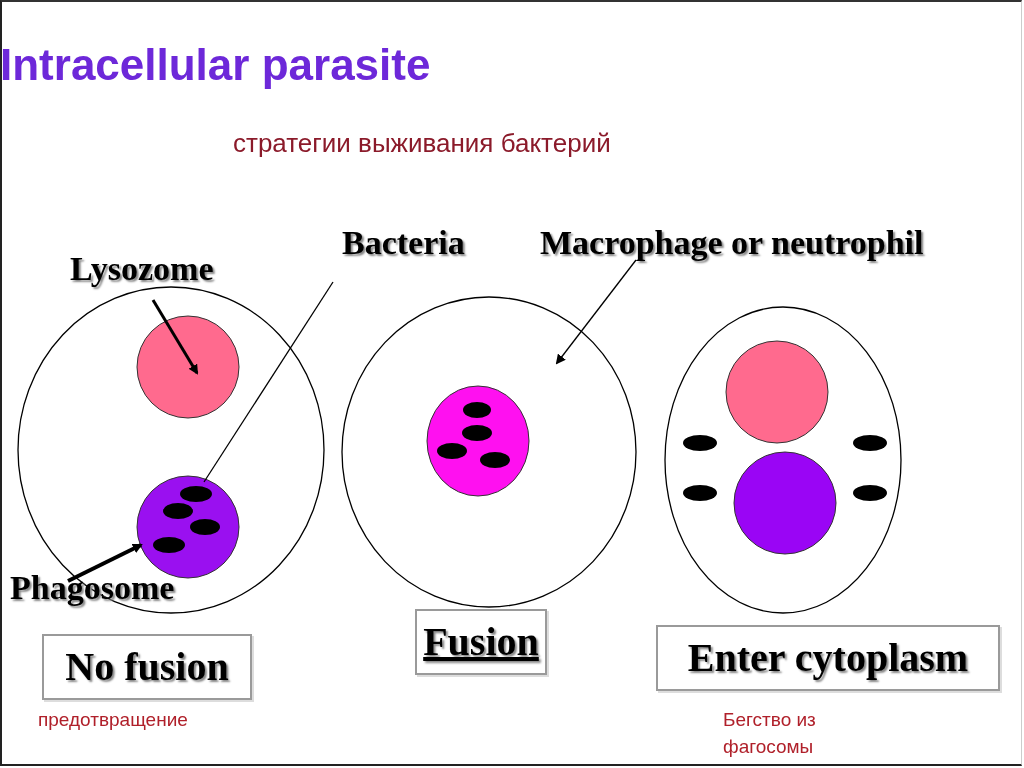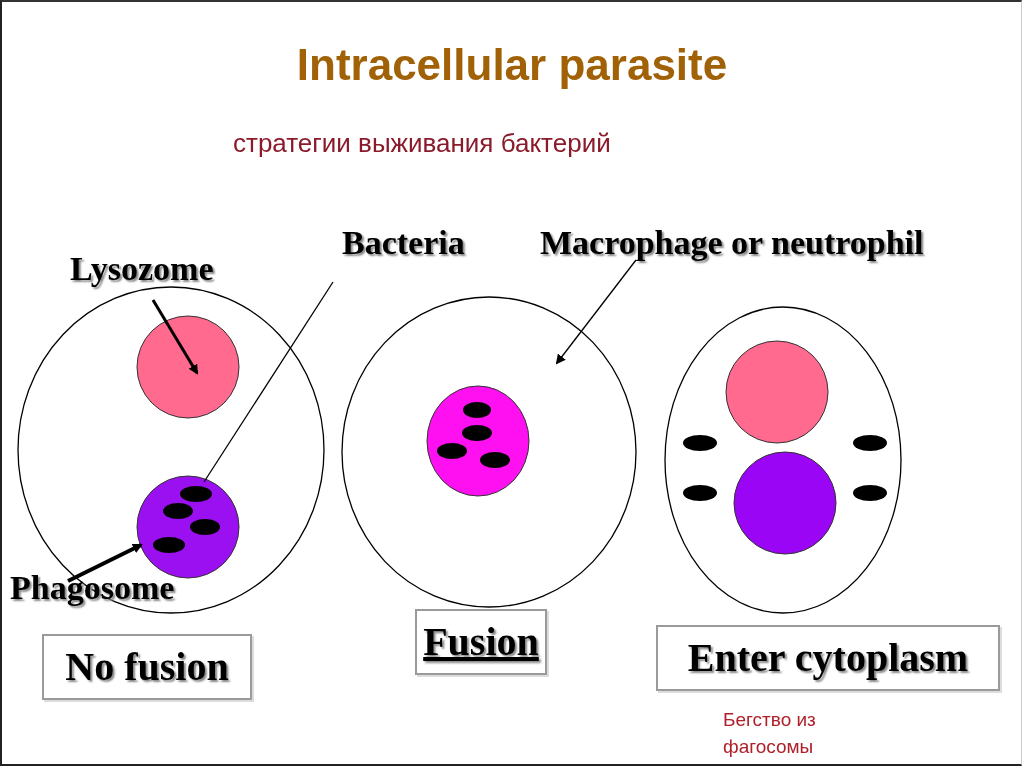--- a/index.html
+++ b/index.html
@@ -8,23 +8,23 @@
     background: #ffffff; position: relative;
     font-family: "Liberation Serif", serif;
   }
   .slide-frame {
     position: absolute; left: 0; top: 0; width: 1022px; height: 766px;
     border-left: 2px solid #222; border-top: 2px solid #333;
     border-bottom: 2px solid #222; border-right: 1px solid #ccc;
     box-sizing: border-box;
   }
   .title {
-    position: absolute; left: 0; width: 1024px; top: 40px; text-align: center;
+    position: absolute; left: 0; width: 1024px; top: 40px; 
     font-family: "Liberation Sans", sans-serif; font-weight: bold;
-    font-size: 44px; color: #a16207; letter-spacing: 0px;
+    font-size: 44px; color: #6d28d9; letter-spacing: 0px;
   }
   .subtitle {
     position: absolute; left: 233px; top: 128px;
     font-family: "Liberation Sans", sans-serif; font-size: 26px; color: #8b1a2a;
   }
   .lbl {
     position: absolute; font-family: "Liberation Serif", serif; font-weight: bold;
     color: #000; text-shadow: 2px 2px 2px #888; white-space: nowrap;
   }
   .box {
@@ -99,19 +99,20 @@
   <span>No fusion</span>
 </div>
 <div class="box" style="left:415px; top:609px; width:132px; height:66px; line-height:62px; font-size:40px;text-decoration:underline;">
   <span>Fusion</span>
 </div>
 <div class="box" style="left:656px; top:625px; width:344px; height:66px; line-height:62px; font-size:40px;font-family:Liberation Serif, serif;">
   <span>Enter cytoplasm</span>
 </div>
 
 <div class="note" style="left:38px; top:706px;">
+  <div>предотвращение</div>
 </div>
 <div class="note bold" style="left:371px; top:692px;">
 </div>
 <div class="note" style="left:723px; top:706px;">
   <div>Бегство из</div>
   <div>фагосомы</div>
 </div>
 
 </body></html>

